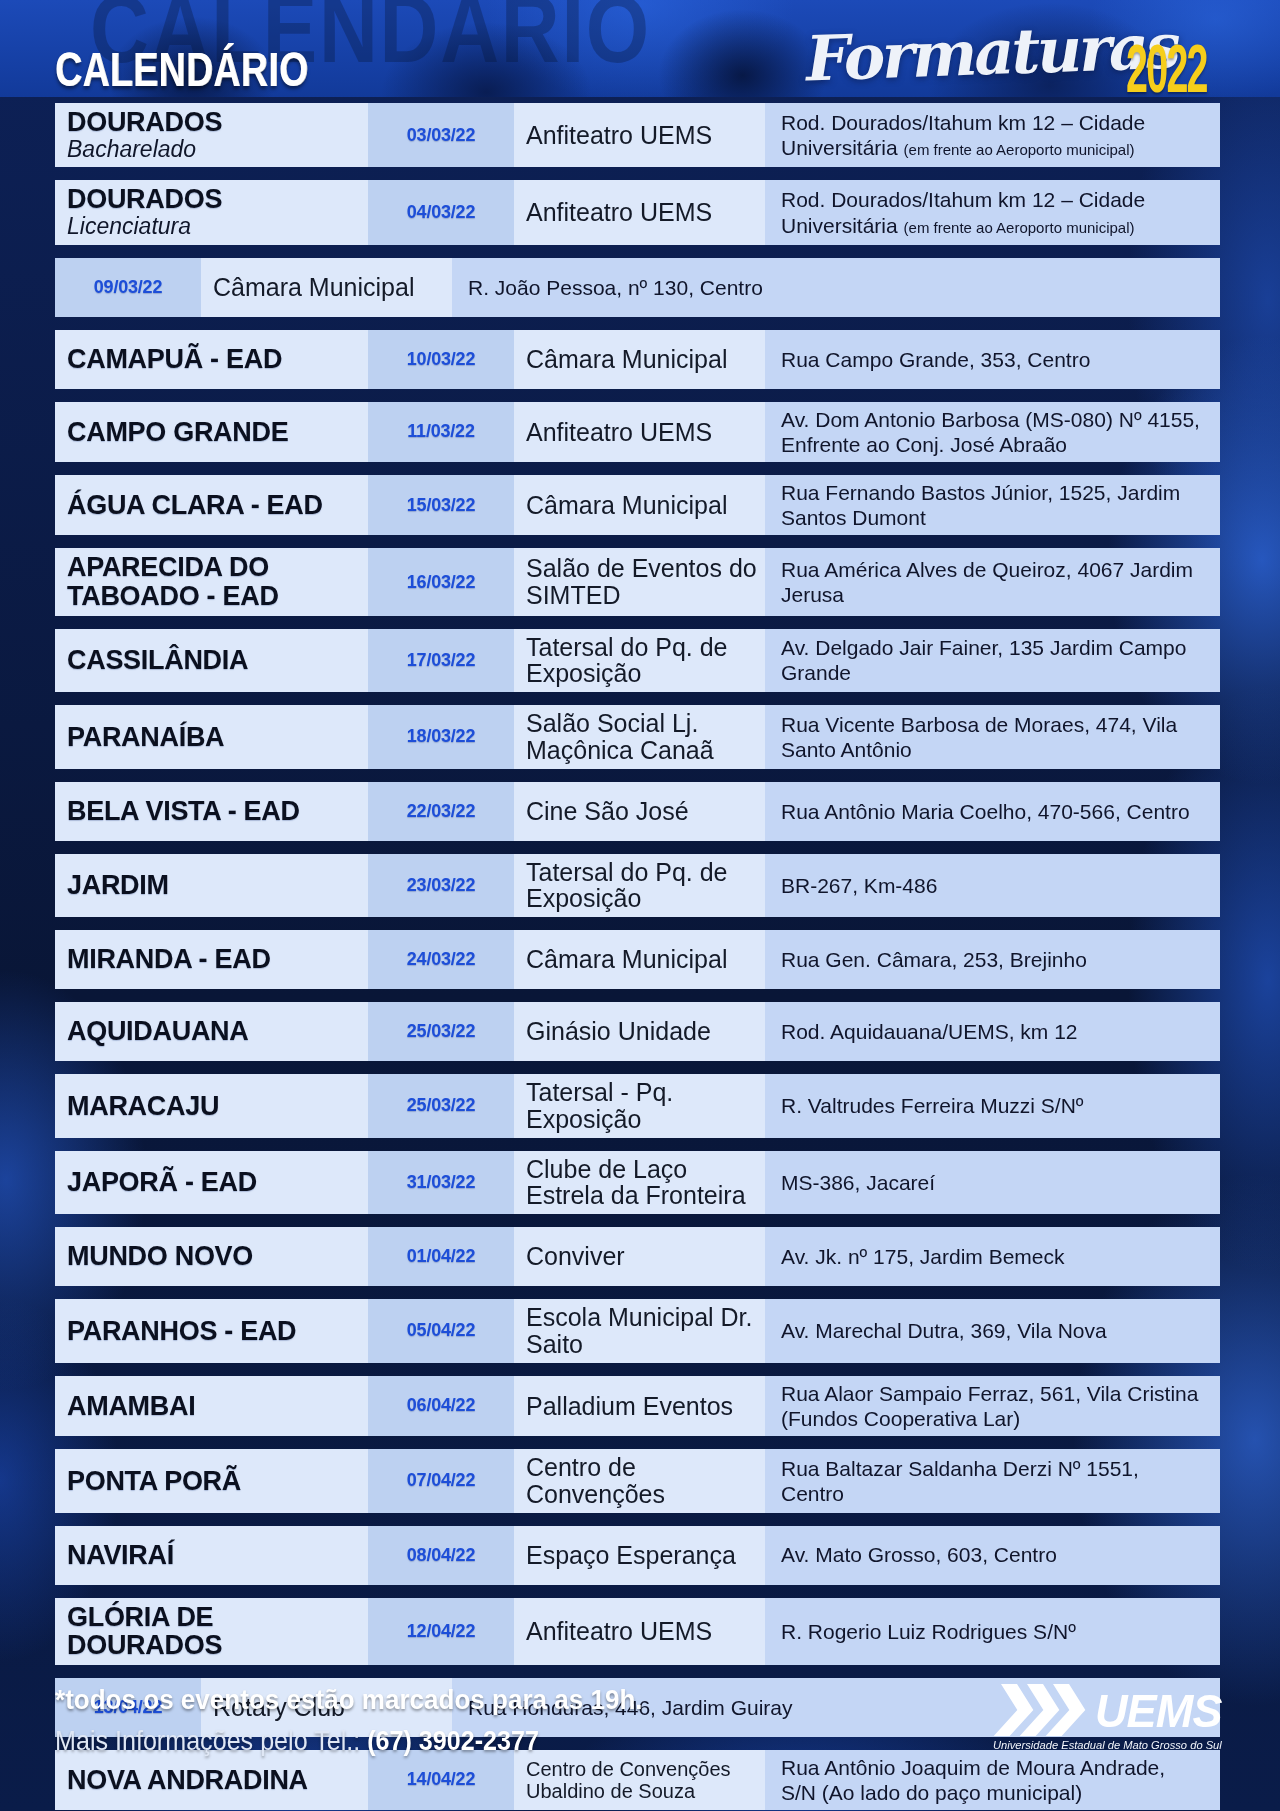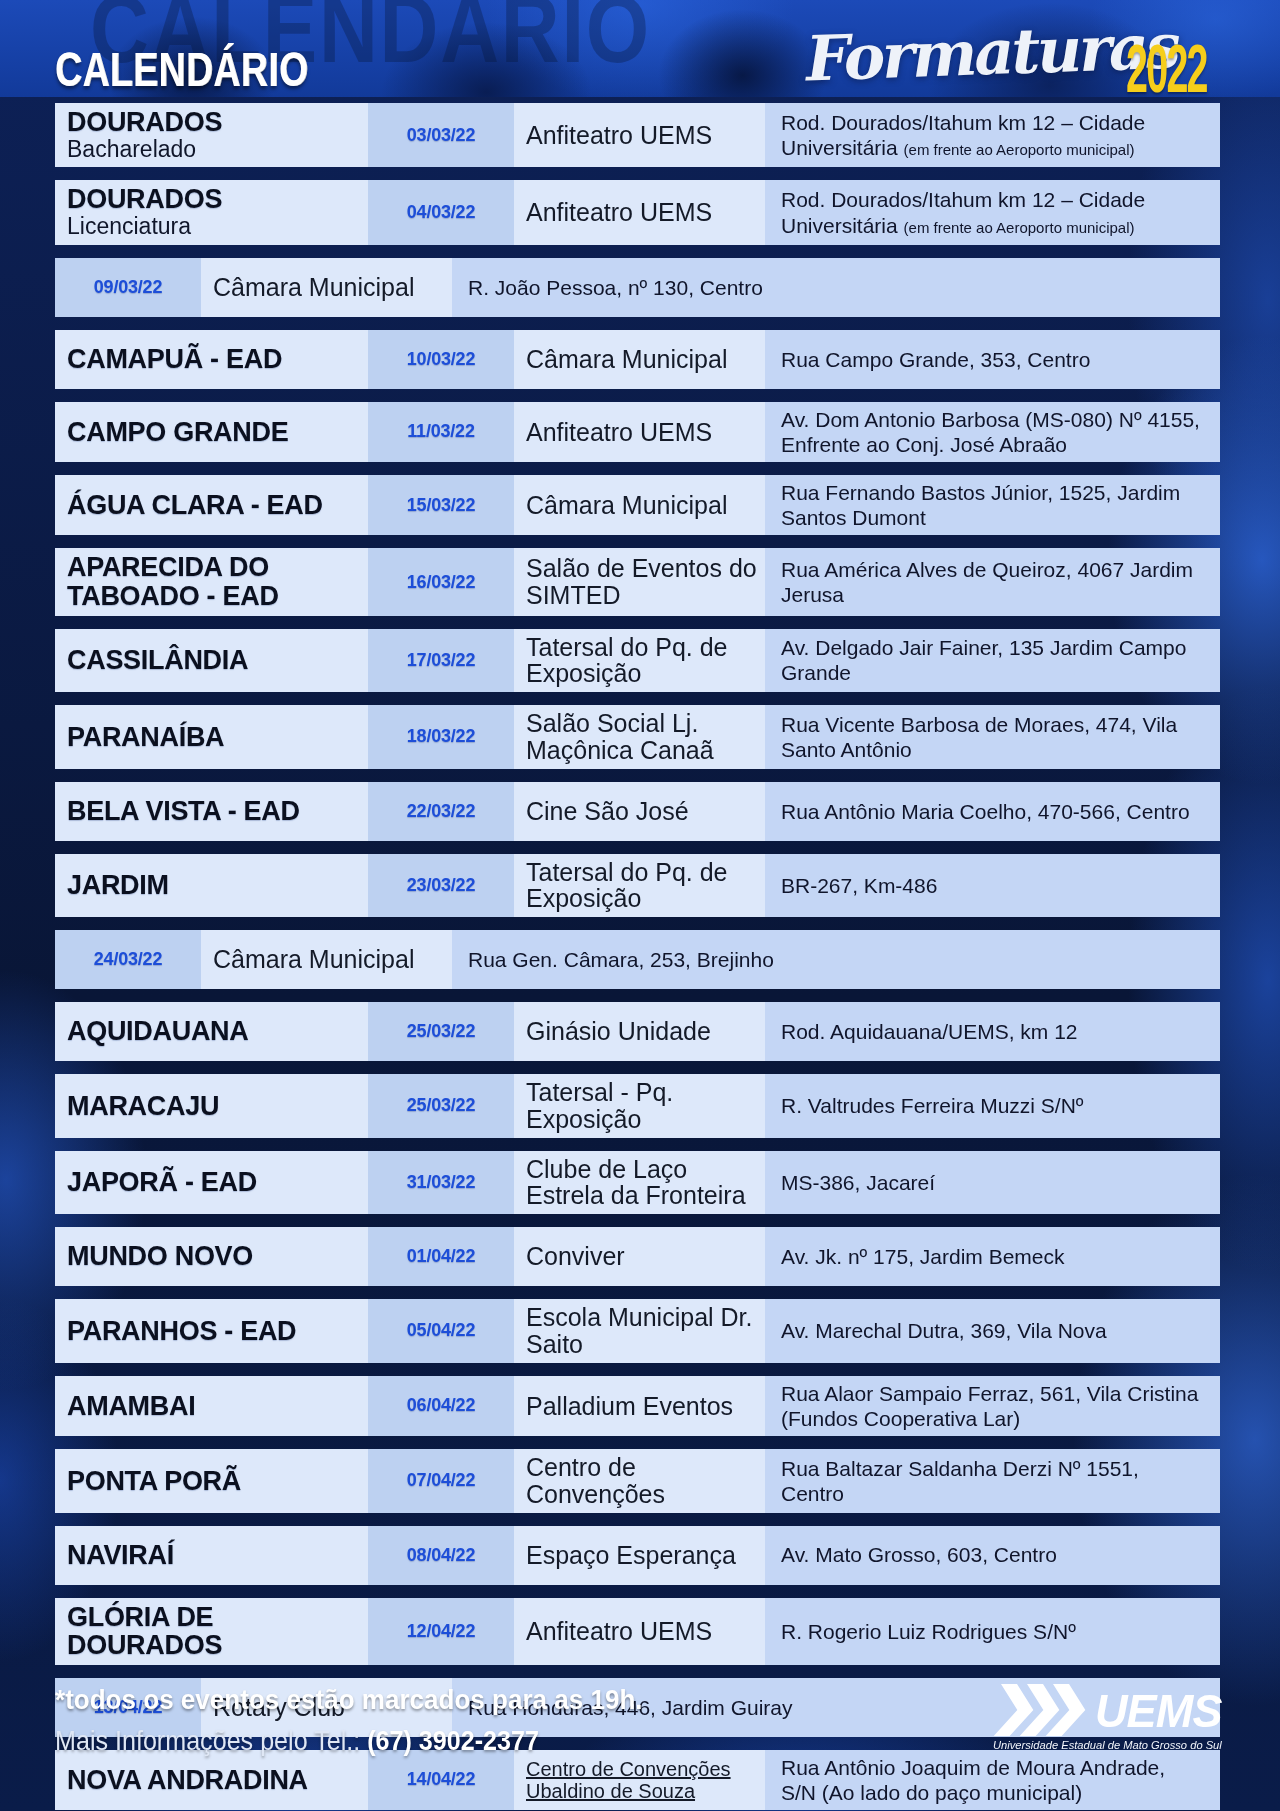--- a/index.html
+++ b/index.html
@@ -60,25 +60,25 @@
     display:flex;flex-direction:column;row-gap:13px;
   }
   .row{display:flex;min-height:59px;}
   .cell{display:flex;flex-direction:column;justify-content:center;box-sizing:border-box;}
   .c-city{width:313px;background:#dde8fa;padding:5px 8px 5px 12px;}
   .c-date{width:146px;background:#bdd1f1;align-items:center;padding:5px 2px;}
   .c-venue{width:251px;background:#dde8fa;padding:5px 6px 5px 12px;}
   .c-address{flex:1;background:#c4d6f5;padding:5px 20px 5px 16px;}
   .city{font-weight:700;font-size:27px;line-height:1.06;color:#0b101f;letter-spacing:-.3px;
         text-shadow:0 1px 1px rgba(130,150,190,.55);}
-  .city-sub{font-weight:400;font-size:23px;line-height:1.12;color:#10162a;}
+  .city-sub{font-weight:400;font-size:23px;line-height:1.12;color:#10162a;font-style:italic;}
   .date{font-weight:700;font-size:18px;color:#1d4ed8;letter-spacing:-.2px;
         text-shadow:0 1px 1px rgba(120,140,185,.6);}
   .venue{font-size:25px;line-height:1.07;color:#141a28;}
-  .venue.sm{font-size:20px;line-height:1.12;text-decoration:underline;}
+  .venue.sm{font-size:20px;line-height:1.12;}
   .address{font-size:21px;line-height:1.2;color:#10152b;}
   .address-note{font-size:15px;}
   
   .footer-note{
     position:absolute;left:55px;top:1684px;font-size:28px;font-weight:700;color:#ffffff;
     transform:scaleX(.93);transform-origin:left top;white-space:nowrap;
     text-shadow:0 2px 3px rgba(0,0,0,.4);
   }
   .footer-info{
     position:absolute;left:55px;top:1726px;font-size:27px;font-weight:400;color:#dfe7f5;
@@ -258,20 +258,23 @@
           <div class="date">23/03/22</div>
         </div>
         <div class="cell c-venue">
           <div class="venue">Tatersal do Pq. de Exposição</div>
         </div>
         <div class="cell c-address">
           <div class="address"><span>BR-267, Km-486</span></div>
         </div>
       </div>
       <div class="row">
+        <div class="cell c-city">
+          <div class="city">MIRANDA - EAD</div>
+        </div>
         <div class="cell c-date">
           <div class="date">24/03/22</div>
         </div>
         <div class="cell c-venue">
           <div class="venue">Câmara Municipal</div>
         </div>
         <div class="cell c-address">
           <div class="address"><span>Rua Gen. Câmara, 253, Brejinho</span></div>
         </div>
       </div>

